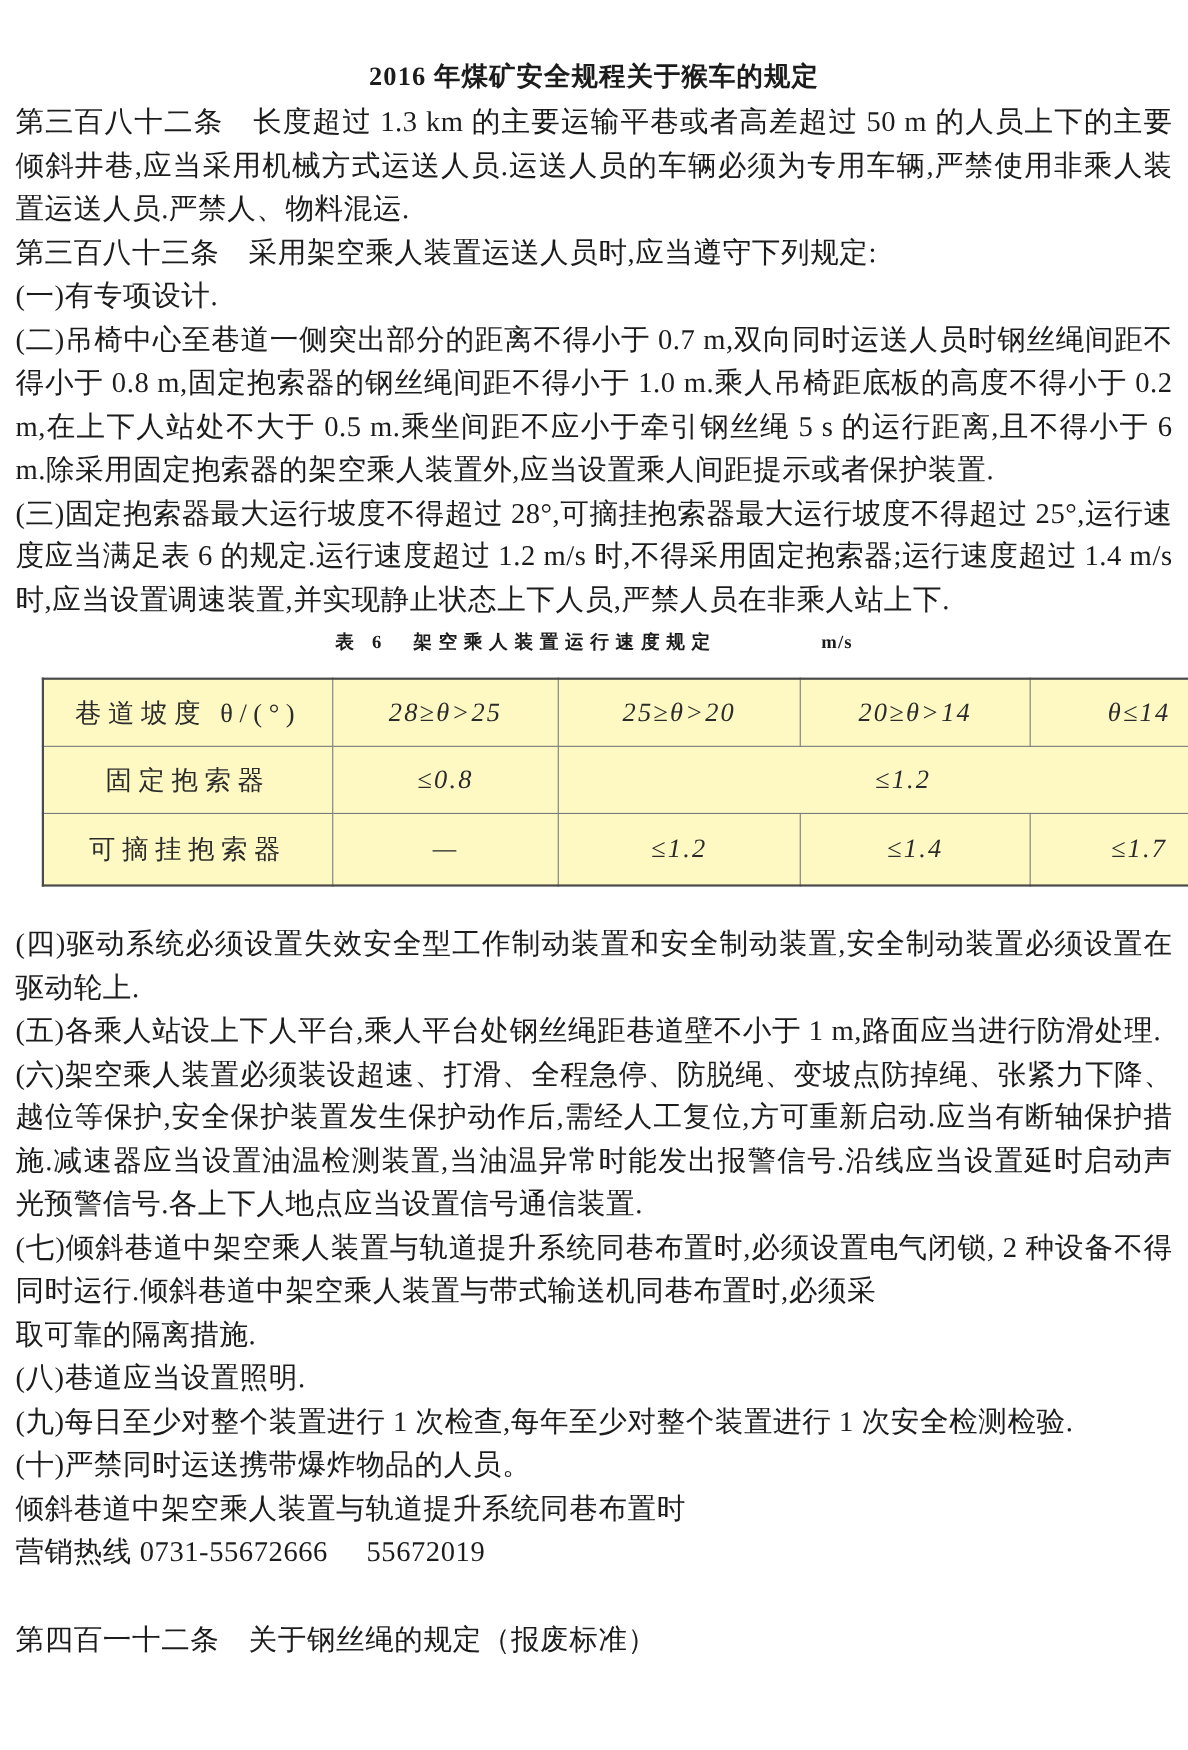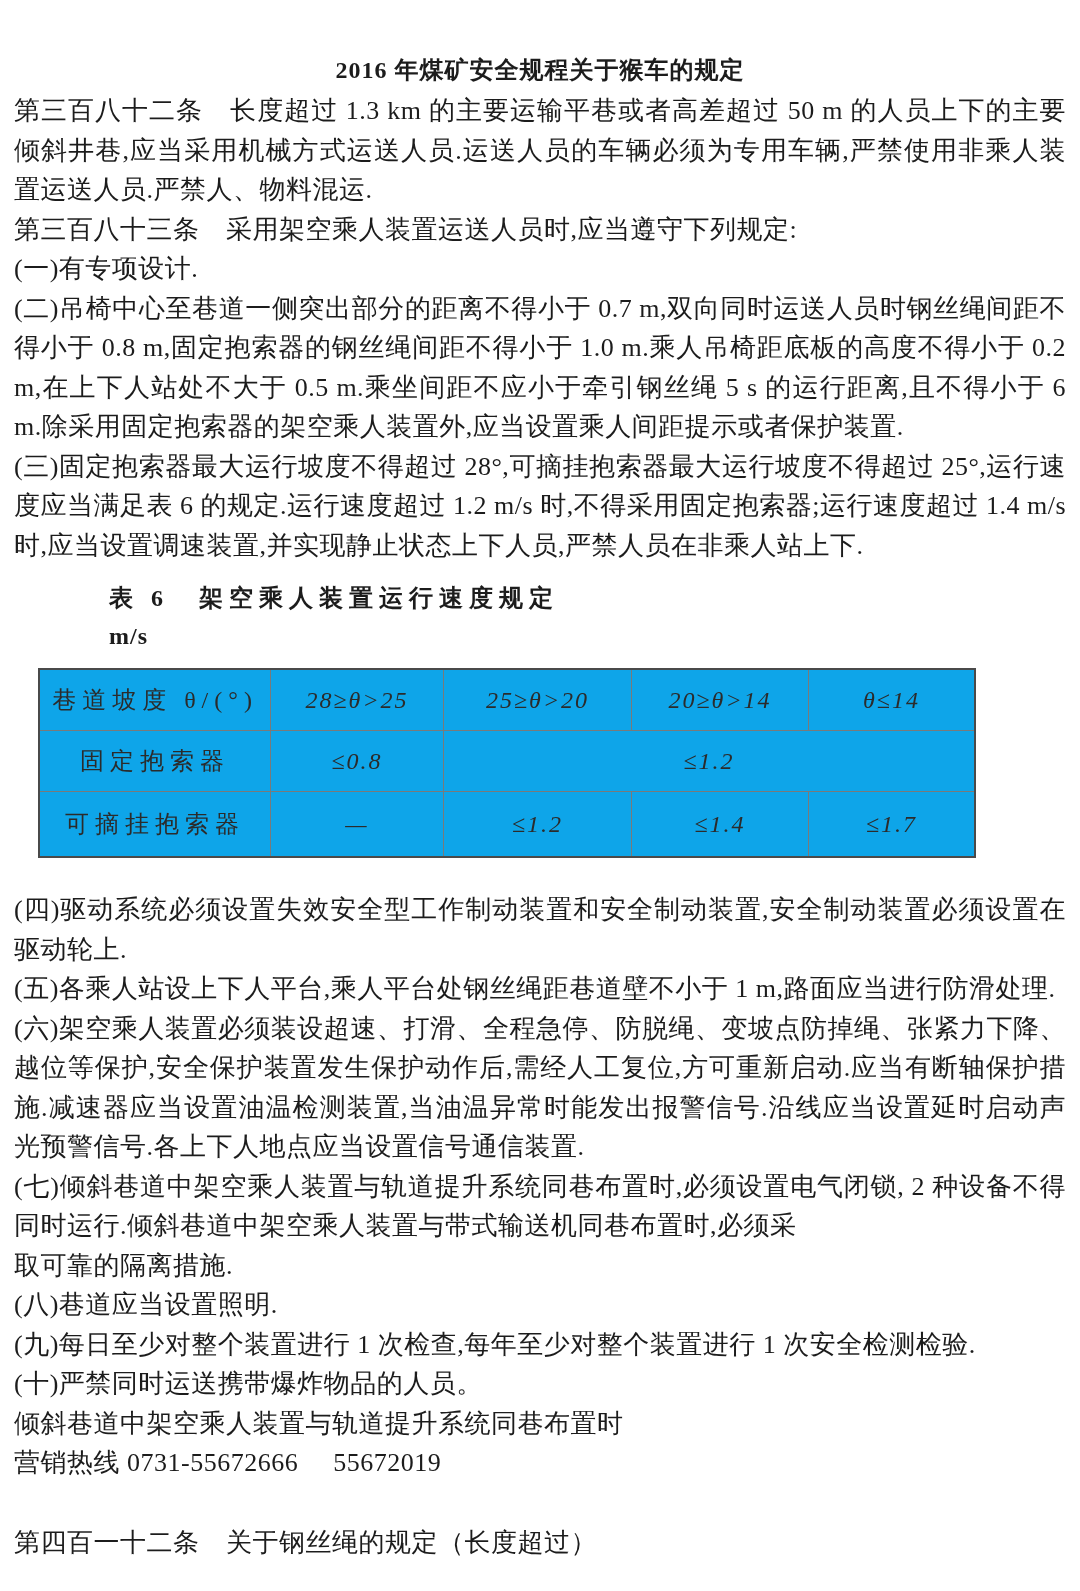--- a/index.html
+++ b/index.html
@@ -34,47 +34,46 @@
     font-size: 26px;
     line-height: 39.5px;
     text-align: justify;
     letter-spacing: 0.5px;
   }
   .ws-pre { white-space: pre-wrap; }
   .table-caption {
     display: flex;
     justify-content: center;
     align-items: baseline;
-    margin: 14px 0 13px 0;
-    font-size: 24px;
+    margin: 0 0 13px 0;
+    font-size: 17px;
     line-height: 38px;
     font-weight: 600;
-    flex-direction: column;
   }
   .table-caption .caption-text { letter-spacing: 6px; }
   .table-caption .caption-unit {
     margin-left: 95px;
     font-weight: 700;
     letter-spacing: 1px;
   }
   table.speed-table {
     border-collapse: collapse;
     table-layout: fixed;
     margin-left: 24px;
     width: 934px;
     border: 2px solid #4a4a4a;
     color: #2b2b2b;
   }
   table.speed-table td {
     border: 1px solid #7a7a7a;
     text-align: center;
     vertical-align: middle;
     font-size: 24px;
-    padding: 0 0;
-    background: #0ea5e9;
+    padding: 0 16px;
+    background: #fef9c3;
   }
   table.speed-table tr.r-head td { height: 60px; }
   table.speed-table tr.r-fixed td { height: 60px; }
   table.speed-table tr.r-detach td { height: 64px; }
   td.cell-label { letter-spacing: 6px; }
   td.cell-formula { letter-spacing: 2px; font-style: italic; }
   .after-table { margin-top: 32px; }
   .footer-article {
     margin-top: 40px;
   }
@@ -130,15 +129,15 @@
   <p class="para">(五)各乘人站设上下人平台,乘人平台处钢丝绳距巷道壁不小于 1 m,路面应当进行防滑处理.</p>
   <p class="para">(六)架空乘人装置必须装设超速、打滑、全程急停、防脱绳、变坡点防掉绳、张紧力下降、越位等保护,安全保护装置发生保护动作后,需经人工复位,方可重新启动.应当有断轴保护措施.减速器应当设置油温检测装置,当油温异常时能发出报警信号.沿线应当设置延时启动声光预警信号.各上下人地点应当设置信号通信装置.</p>
   <p class="para">(七)倾斜巷道中架空乘人装置与轨道提升系统同巷布置时,必须设置电气闭锁, 2 种设备不得同时运行.倾斜巷道中架空乘人装置与带式输送机同巷布置时,必须采</p>
   <p class="para">取可靠的隔离措施.</p>
   <p class="para">(八)巷道应当设置照明.</p>
   <p class="para">(九)每日至少对整个装置进行 1 次检查,每年至少对整个装置进行 1 次安全检测检验.</p>
   <p class="para">(十)严禁同时运送携带爆炸物品的人员。</p>
   <p class="para">倾斜巷道中架空乘人装置与轨道提升系统同巷布置时</p>
   <p class="para ws-pre">营销热线 0731-55672666     55672019</p>
 
-  <p class="para footer-article">第四百一十二条　关于钢丝绳的规定（长度超过）</p>
+  <p class="para footer-article">第四百一十二条　关于钢丝绳的规定（报废标准）</p>
 
 </div>
 
 </body></html>

